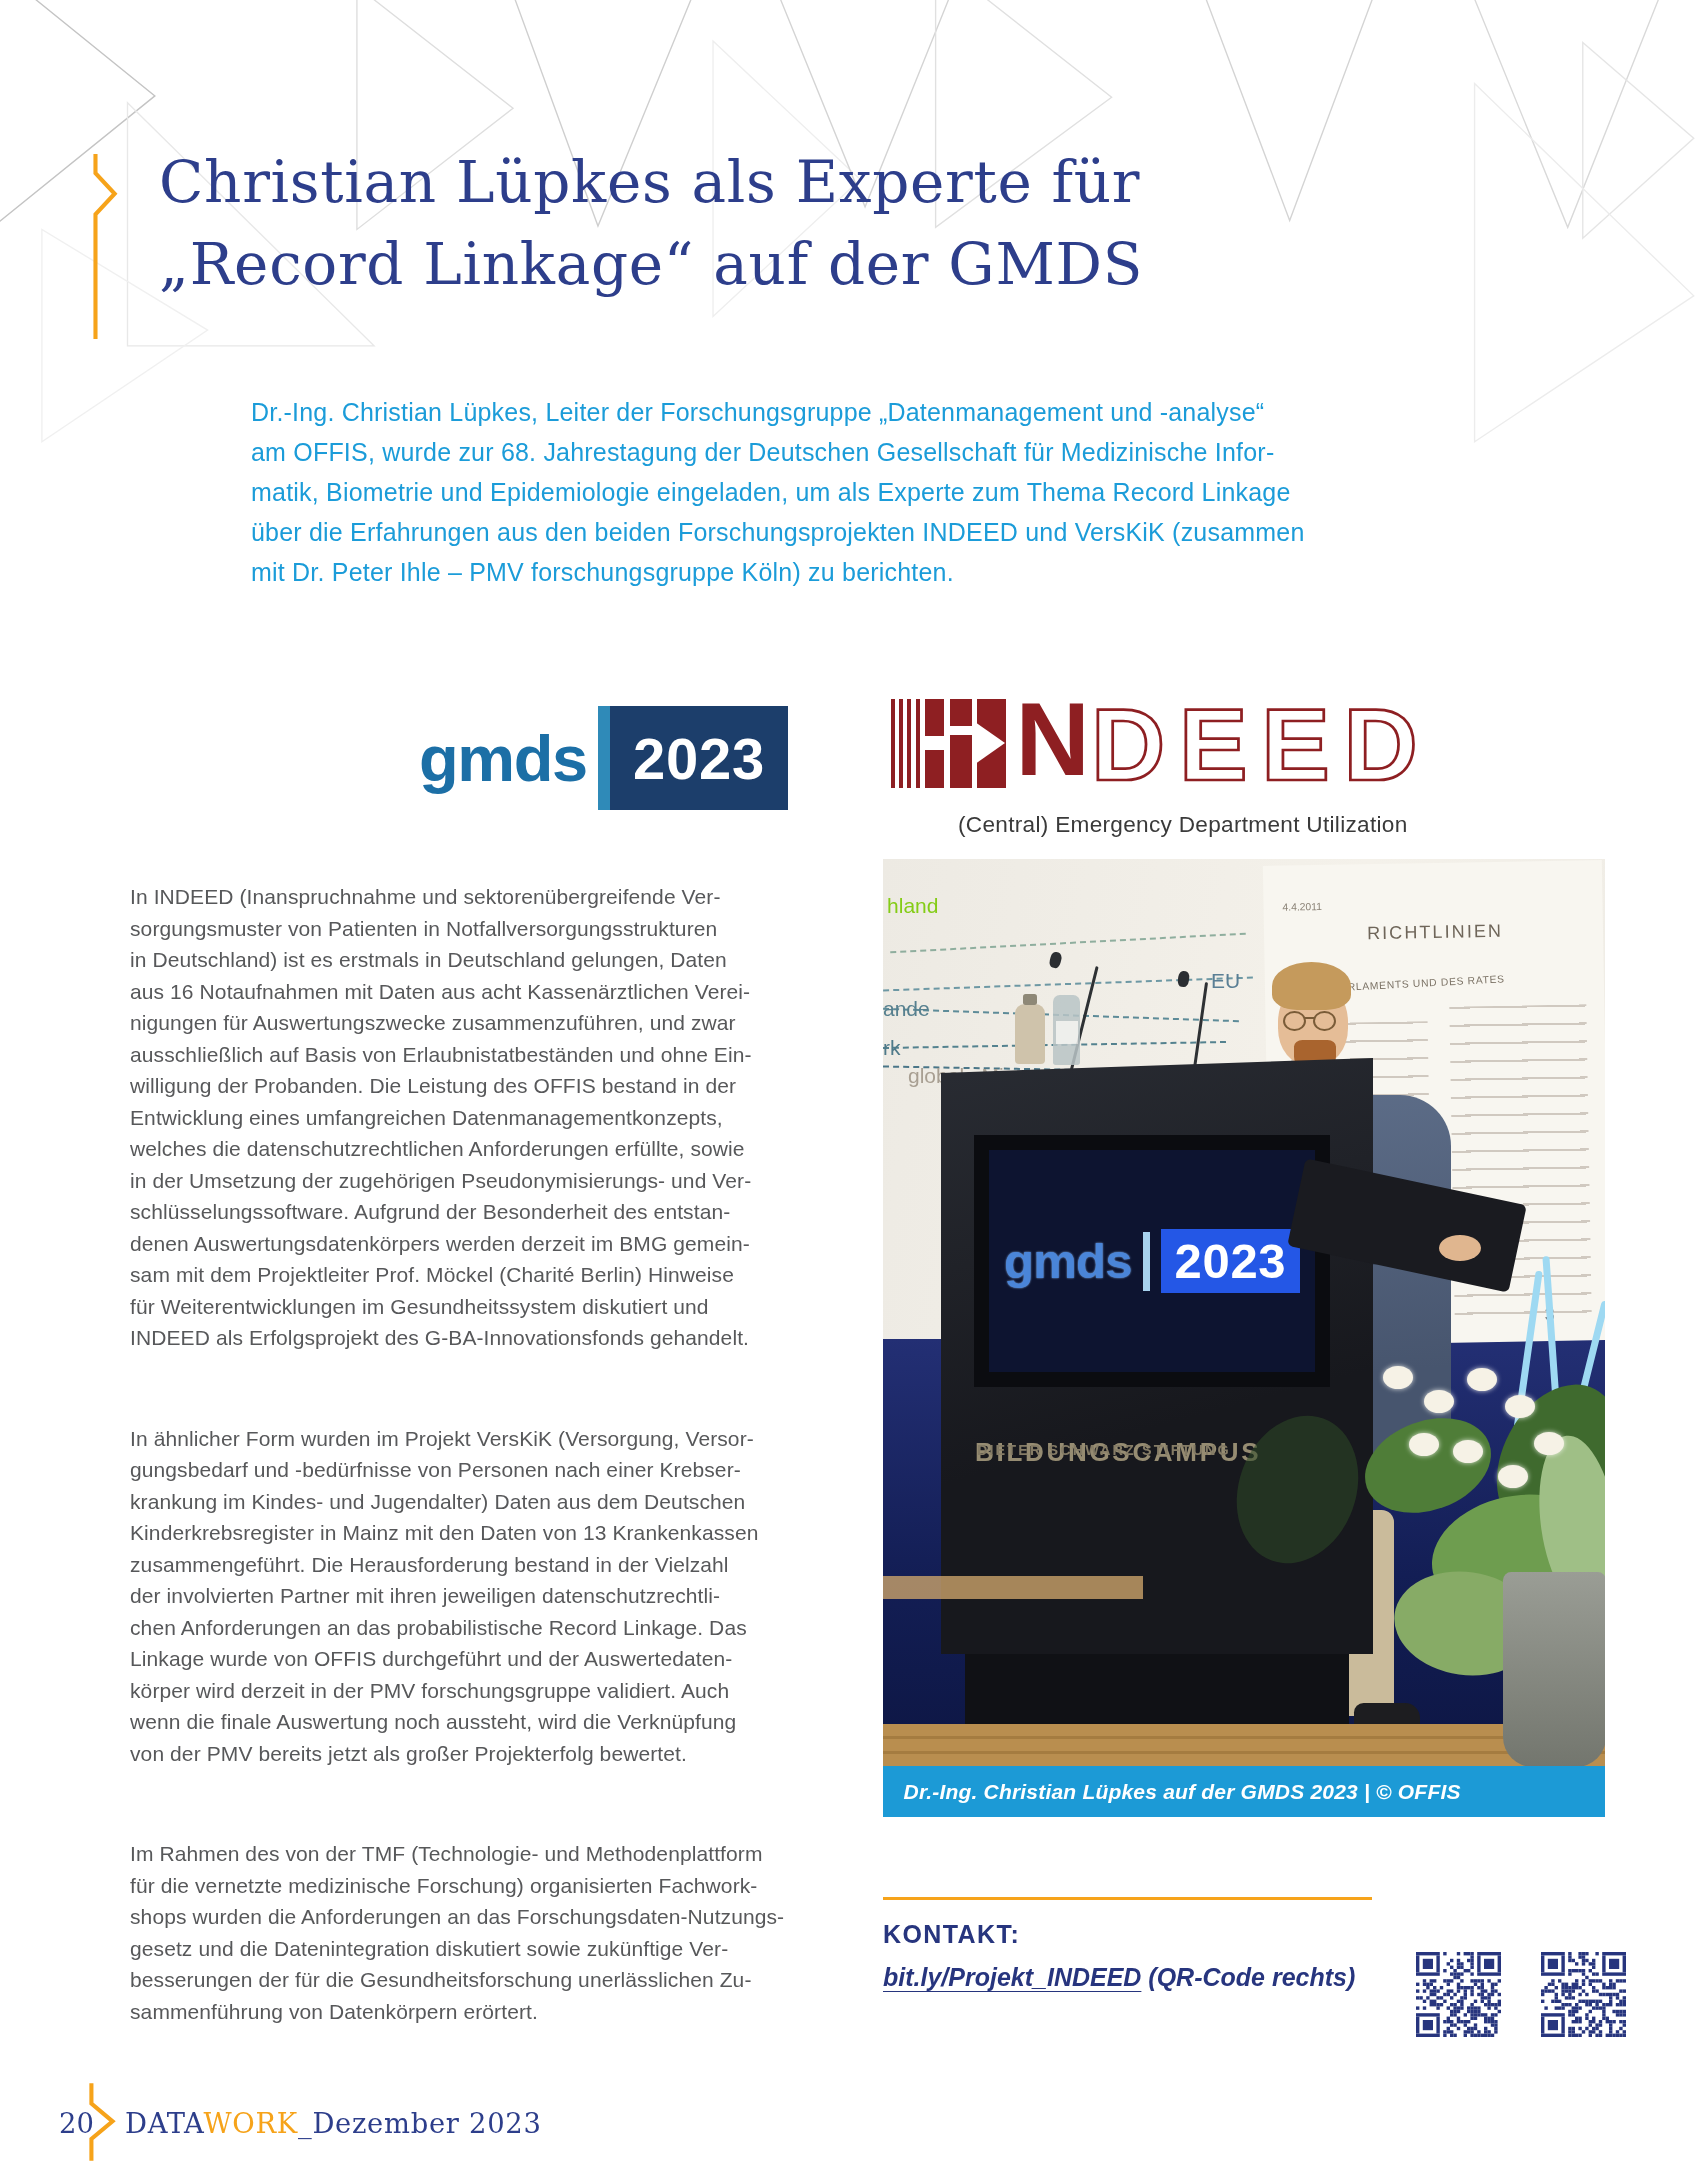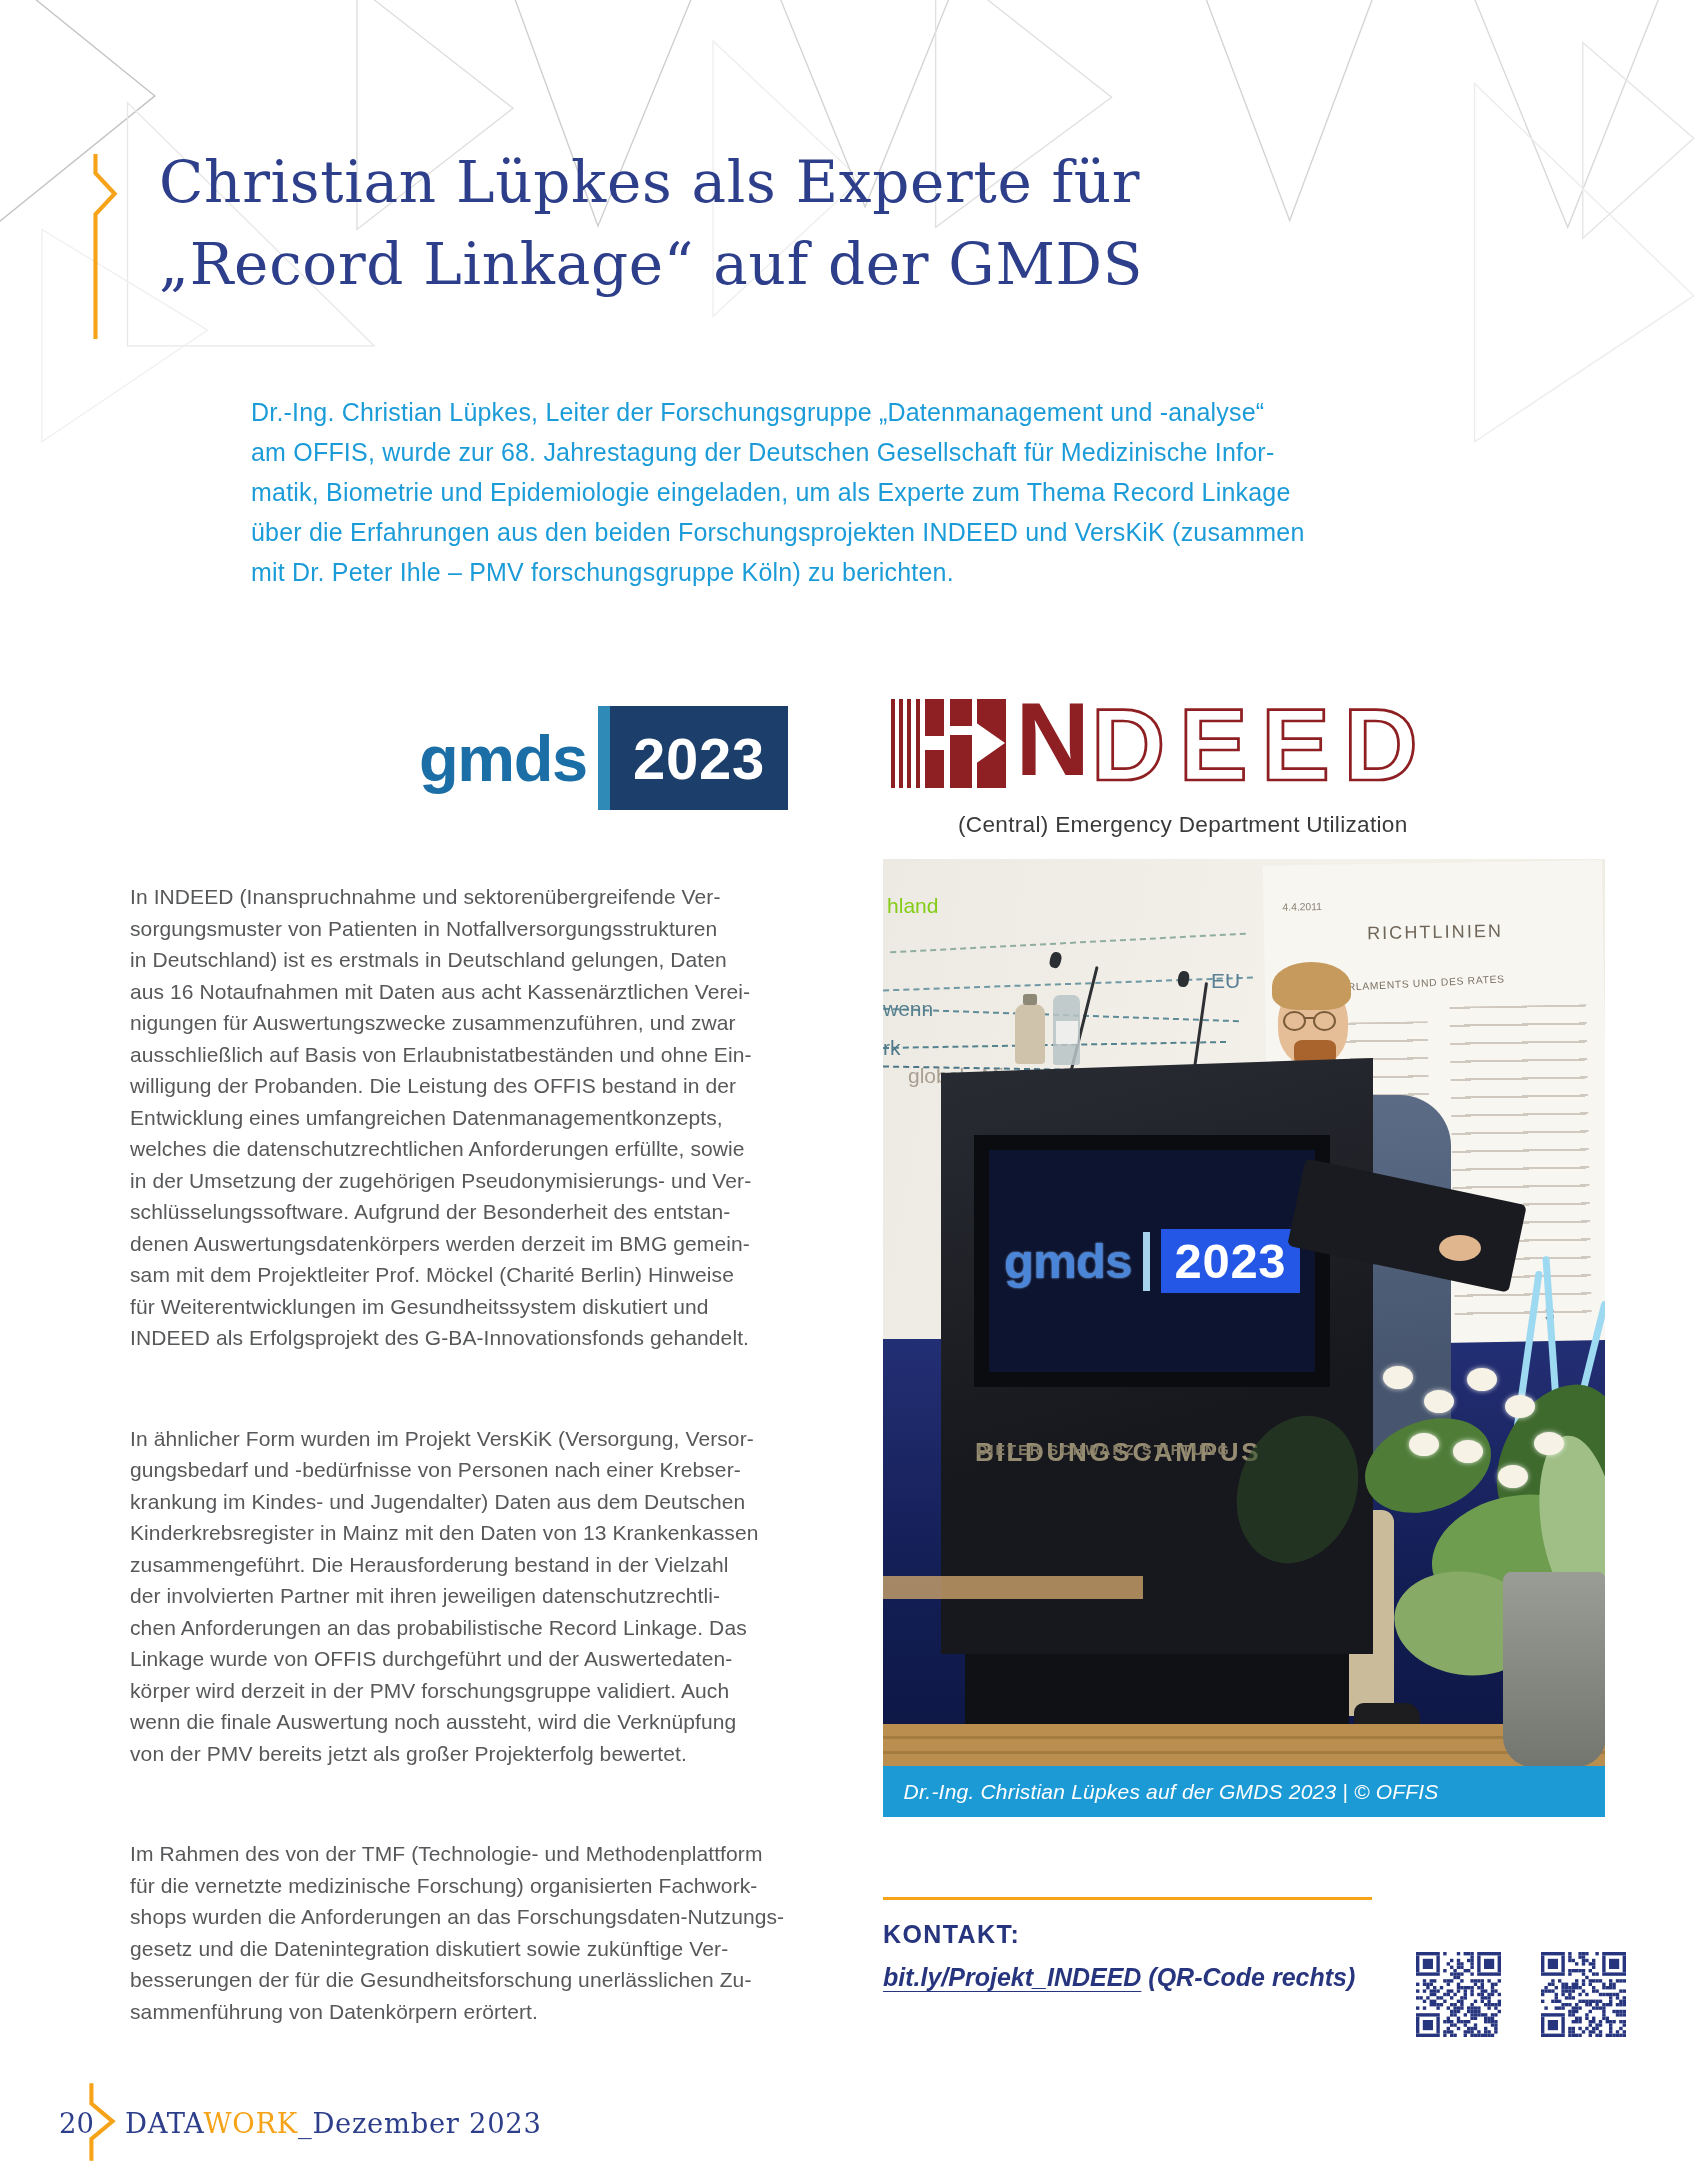--- a/index.html
+++ b/index.html
@@ -97,21 +97,21 @@
   .bottle1{position:absolute;left:132px;top:145px;width:30px;height:60px;background:#cfc3ab;border-radius:9.6px 9.6px 4.1px 4.1px;}
   .bottle1 b{position:absolute;left:8.2px;top:-9.6px;width:13.7px;height:11px;background:#8e8877;border-radius:2.7px;}
   .bottle2{position:absolute;left:170px;top:136px;width:27.4px;height:70px;background:#b9c4c6;opacity:.85;border-radius:6.9px 6.9px 2.7px 2.7px;}
   .bottle2 b{position:absolute;left:2.7px;top:26px;width:22px;height:23px;background:#eef0ee;}
   .stick{position:absolute;width:6.9px;background:#9ed9f2;border-radius:3.4px;}
   .leaf{position:absolute;border-radius:50%;}
   .orchid{position:absolute;width:30px;height:23px;background:#f6f2e6;border-radius:50%;box-shadow:0 0 5.5px rgba(255,255,250,.8);}
   .pot{position:absolute;left:620px;top:713px;width:103px;height:195px;
        background:linear-gradient(180deg,#9a9d95,#73766e);border-radius:8.2px 8.2px 30px 30px;}
   .caption{position:absolute;left:0;top:907px;width:722px;height:51px;background:var(--caption-cyan,#1c9ad6);
-           color:#ffffff;font-style:italic;font-weight:400;font-size:21px;line-height:51px;padding-left:20.6px;
+           color:#ffffff;font-style:italic;font-weight:700;font-size:21px;line-height:51px;padding-left:20.6px;
            box-sizing:border-box;letter-spacing:0.2px;}
 
   
   .contact{position:absolute;left:883px;top:1897px;width:722px;color:var(--contact-blue,#27357e);}
   .contact .rule{width:489px;height:2.7px;background:var(--orange,#f6a31a);margin-bottom:20.6px;}
   .contact-heading{font-size:25px;font-weight:700;letter-spacing:1.4px;margin-bottom:13.7px;}
   .contact-name{font-size:25px;font-weight:700;font-style:italic;margin-bottom:9.6px;}
   .contact-line{font-size:25px;font-weight:700;font-style:italic;margin-bottom:8.2px;}
   .contact-link{color:inherit;text-decoration:underline;text-underline-offset:4.8px;text-decoration-thickness:1.4px;}
   .qr{position:absolute;fill:var(--qr-blue,#27357e);}
@@ -235,21 +235,21 @@
       </div>
 
       <div class="ph-chart">
         <span class="dash" style="left:6.9px;top:62px;width:356px;transform:rotate(-3deg);border-color:#8fae9e;"></span>
         <span class="dash" style="left:0;top:103px;width:370px;transform:rotate(-2deg);"></span>
         <span class="dash" style="left:0;top:134px;width:356px;transform:rotate(2deg);border-color:#5d8b98;"></span>
         <span class="dash" style="left:0;top:164px;width:343px;transform:rotate(-1deg);border-color:#54828f;"></span>
         <span class="dash" style="left:0;top:188px;width:288px;transform:rotate(1deg);border-color:#4a7688;"></span>
         <span class="clbl" style="left:4.1px;top:14px;color:#84cc16;font-weight:400;">hland</span>
         <span class="clbl" style="left:328px;top:89px;color:#5a7f95;">EU</span>
-        <span class="clbl" style="left:0;top:117px;color:#57808f;">wenn</span>
+        <span class="clbl" style="left:0;top:117px;color:#57808f;">ande</span>
         <span class="clbl" style="left:0;top:156px;color:#4f7a8a;">rk</span>
         <span class="clbl" style="left:25px;top:184px;color:#a89f92;">globale Mi</span>
         <span class="clbl" style="left:212px;top:184px;color:#a89f92;">Mali u.a.)</span>
       </div>
 
       <span class="mic" style="left:177px;top:103px;height:295px;transform:rotate(14deg);"></span>
       <span class="mic" style="left:303px;top:122px;height:274px;transform:rotate(8deg);"></span>
       <span class="mic-head" style="left:167px;top:93px;transform:rotate(14deg);"></span>
       <span class="mic-head" style="left:295px;top:112px;transform:rotate(8deg);"></span>
 

